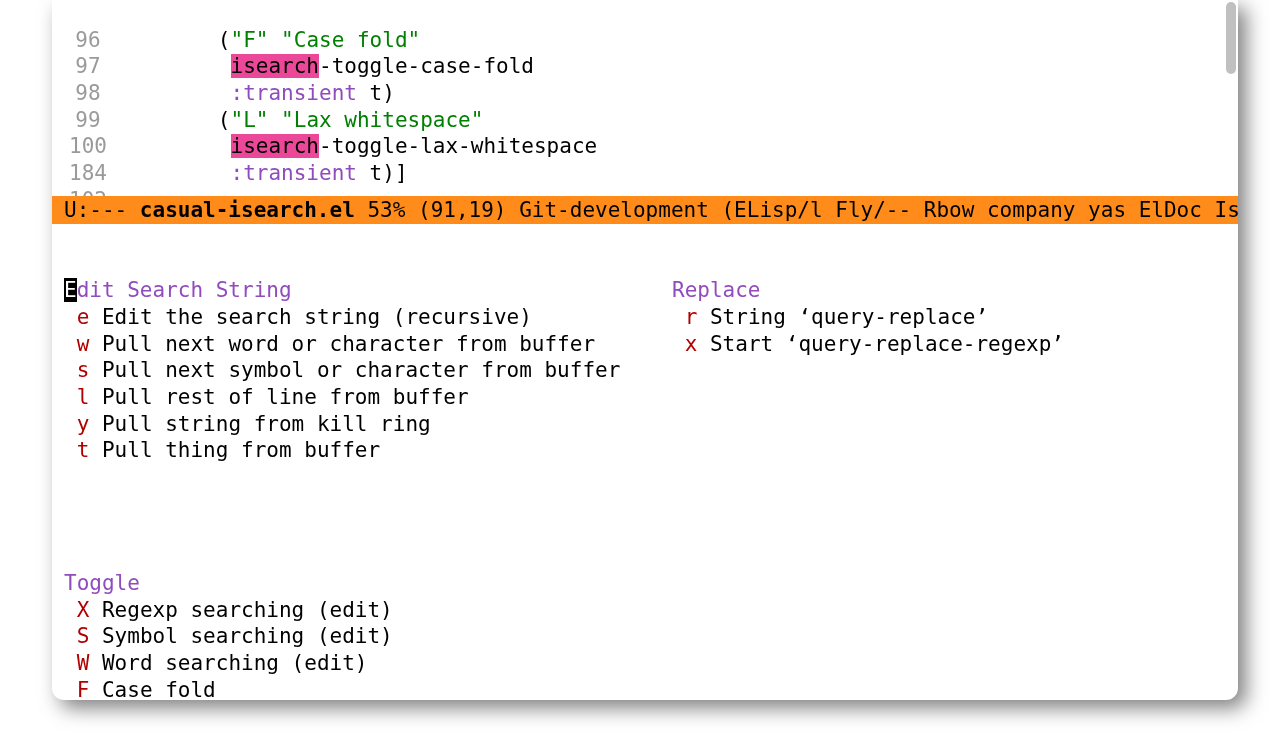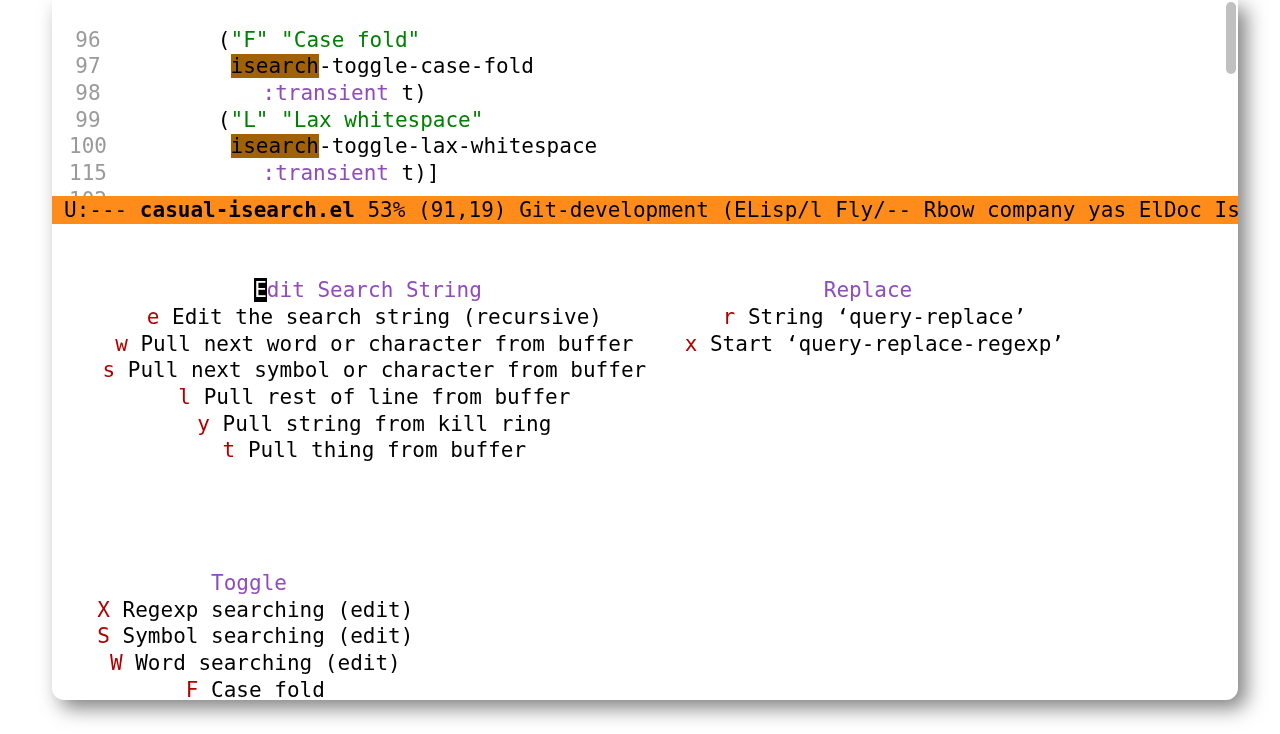--- a/index.html
+++ b/index.html
@@ -26,40 +26,40 @@
   }
   .code-area {
     padding: 0 0 0 0;
     line-height: 1.27;
     white-space: pre;
     height: 196px;
     overflow: hidden;
   }
   .ln { color: #9a9a9a; display:inline-block; width: 90px; text-align: center; padding-right: 18px;}
   .str { color: #008000; }
-  .kw { color: #904bbd; margin-left: 32px; }
-  .hl { background: #a16207; }
+  .kw { color: #904bbd; }
+  .hl { background: #ec4899; }
   .modeline {
     background: #ff8c1a;
     color: #000;
     padding: 2px 8px 2px 12px;
     font-size: 21px;
     white-space: nowrap;
     overflow: hidden;
   }
   .modeline b { font-weight: bold; }
   .transient {
     padding: 0 12px 0 12px;
     line-height: 1.27;
     white-space: pre;
   }
   .heading { color: #904bbd; }
   .key { color: #b00000; }
   .desc { color: #000; }
-  .row { display: flex; text-align: center; }
+  .row { display: flex; }
   .col { flex: 0 0 auto; }
   .scrollbar {
     position: absolute;
     right: 2px;
     top: 2px;
     width: 10px;
     height: 72px;
     background: #c0c0c0;
     border-radius: 5px;
   }
@@ -74,21 +74,21 @@
 <div class="window">
 
   <div class="scrollbar"></div>
 
   <div class="code-area">
 <span class="ln">96</span><span>      </span><span>(</span><span class="str">"F"</span><span> </span><span class="str">"Case fold"</span>
 <span class="ln">97</span><span>       </span><span class="hl">isearch</span><span>-toggle-case-fold</span>
 <span class="ln">98</span><span>       </span><span class="kw">:transient</span><span> t)</span>
 <span class="ln">99</span><span>      </span><span>(</span><span class="str">"L"</span><span> </span><span class="str">"Lax whitespace"</span>
 <span class="ln">100</span><span>       </span><span class="hl">isearch</span><span>-toggle-lax-whitespace</span>
-<span class="ln">115</span><span>       </span><span class="kw">:transient</span><span> t)]</span>
+<span class="ln">184</span><span>       </span><span class="kw">:transient</span><span> t)]</span>
 <span class="ln">102</span>
 
   </div>
 
   <div class="modeline"><span>U:---   </span><b>casual-isearch.el</b><span>  53%   </span><span>(91,19)</span><span>       Git-development  (ELisp/l Fly/-- Rbow company yas ElDoc Isearch) Thu Oct</span></div>
 
   <div class="transient">
 <div class="row">
 <div class="col" style="width:608px">
 <span class="heading"><span class="cursor-block">E</span><span>dit Search String</span></span>

